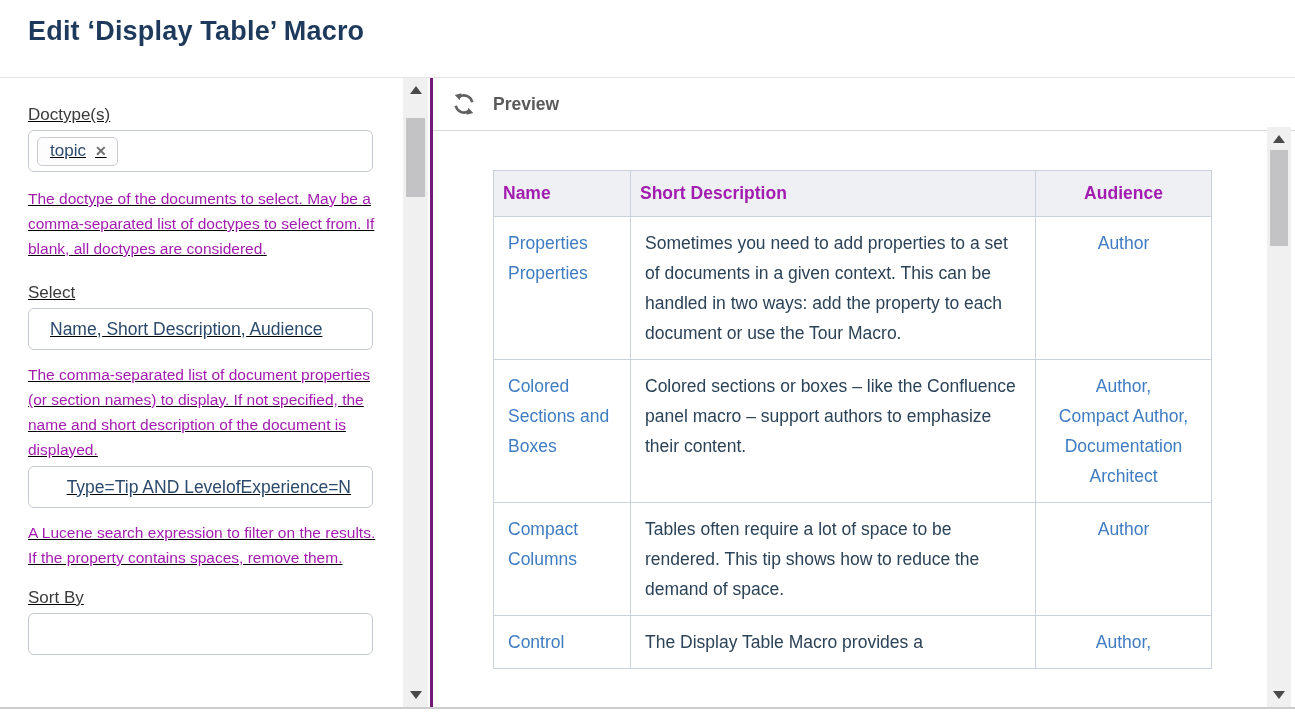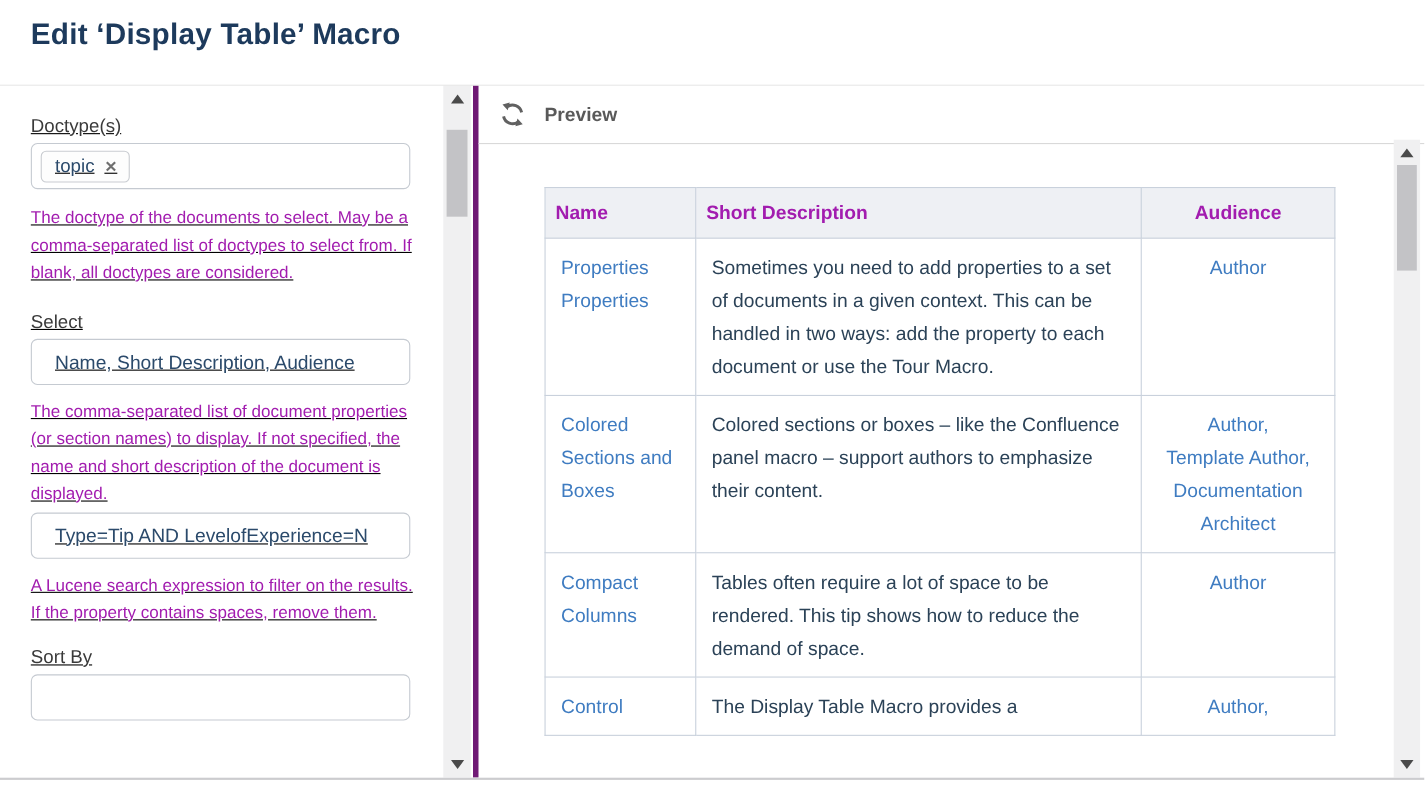--- a/index.html
+++ b/index.html
@@ -23,21 +23,21 @@
   .help{font-size:15.5px;color:#a21caf;line-height:25px;width:352px;}
   
   .scrollbar{position:absolute;background:#f0f0f1;}
   .sb-left{left:403px;top:78px;width:25px;height:629px;}
   .sb-right{width:24px;}
   .sb-thumb{position:absolute;left:3px;right:3px;background:#c3c3c6;}
   .sb-arrow{position:absolute;left:50%;transform:translateX(-50%);width:0;height:0;border-left:6px solid transparent;border-right:6px solid transparent;cursor:pointer;}
   .sb-arrow.up{border-bottom:8px solid #4a4a4a;top:8px;}
   .sb-arrow.down{border-top:8px solid #4a4a4a;bottom:8px;}
   
-  .preview-panel{position:absolute;left:430px;top:78px;width:865px;height:629px;border-left:5px solid #701a75;box-sizing:border-box;background:#fff;}
+  .preview-panel{position:absolute;left:430px;top:78px;width:865px;height:629px;border-left:3px solid #701a75;box-sizing:border-box;background:#fff;}
   .preview-header{height:53px;border-bottom:1px solid #d9d9d9;display:flex;align-items:center;gap:17px;padding-left:19px;box-sizing:border-box;}
   .refresh-btn{width:24px;height:24px;display:flex;align-items:center;justify-content:center;cursor:pointer;background:none;border:none;padding:0;}
   .preview-title{font-size:17.5px;font-weight:bold;color:#595959;}
   .preview-body{position:relative;height:575px;overflow:hidden;}
   
   table.preview-table{margin:39px 0 0 60px;border-collapse:collapse;table-layout:fixed;width:718px;}
   .preview-table th{background:#eef0f4;border:1px solid #c9d1dc;padding:12px 9px;font-size:17.5px;color:#a21caf;text-align:left;font-weight:bold;}
   .preview-table th.center{text-align:center;}
   .preview-table td{border:1px solid #c9d1dc;padding:11px 14px;font-size:17.5px;line-height:30px;vertical-align:top;color:#2b4257;}
   .preview-table td.audience{text-align:center;}
@@ -62,21 +62,21 @@
         <span>topic</span>
         <span class="tag-x">✕</span>
       </span>
     </div>
     <div class="help" style="margin-top:14px;">The doctype of the documents to select. May be a comma-separated list of doctypes to select from. If blank, all doctypes are considered.</div>
 
     <div class="field-label" style="margin-top:20px;">Select</div>
     <input class="input-box text-input" style="margin-top: 4px;" type="text" value="Name, Short Description, Audience">
     <div class="help" style="margin-top:12px;">The comma-separated list of document properties (or section names) to display. If not specified, the name and short description of the document is displayed.</div>
 
-    <input class="input-box text-input" style="margin-top: 4px;" type="text" value="Type=Tip AND LevelofExperience=N">
+    <input class="input-box text-input" style="margin-top: 4px; text-align: right;" type="text" value="Type=Tip AND LevelofExperience=N">
     <div class="help" style="margin-top:12px;">A Lucene search expression to filter on the results. If the property contains spaces, remove them.</div>
 
     <div class="field-label" style="margin-top:16px;">Sort By</div>
     <input class="input-box text-input" style="margin-top: 4px;" type="text" value="">
   </div>
 </div>
 
 <div class="scrollbar sb-left">
   <div class="sb-arrow up"></div>
   <div class="sb-thumb" style="top:40px;height:79px;"></div>
@@ -118,21 +118,21 @@
             <td>Sometimes you need to add properties to a set of documents in a given context. This can be handled in two ways: add the property to each document or use the Tour Macro.</td>
             <td class="audience">
               <a class="link block">Author</a>
             </td>
           </tr>
           <tr>
             <td><a class="link">Colored Sections and Boxes</a></td>
             <td>Colored sections or boxes – like the Confluence panel macro – support authors to emphasize their content.</td>
             <td class="audience">
               <a class="link block">Author,</a>
-              <a class="link block">Template Author,</a>
+              <a class="link block">Compact Author,</a>
               <a class="link block">Documentation Architect</a>
             </td>
           </tr>
           <tr>
             <td><a class="link">Compact Columns</a></td>
             <td>Tables often require a lot of space to be rendered. This tip shows how to reduce the demand of space.</td>
             <td class="audience">
               <a class="link block">Author</a>
             </td>
           </tr>

